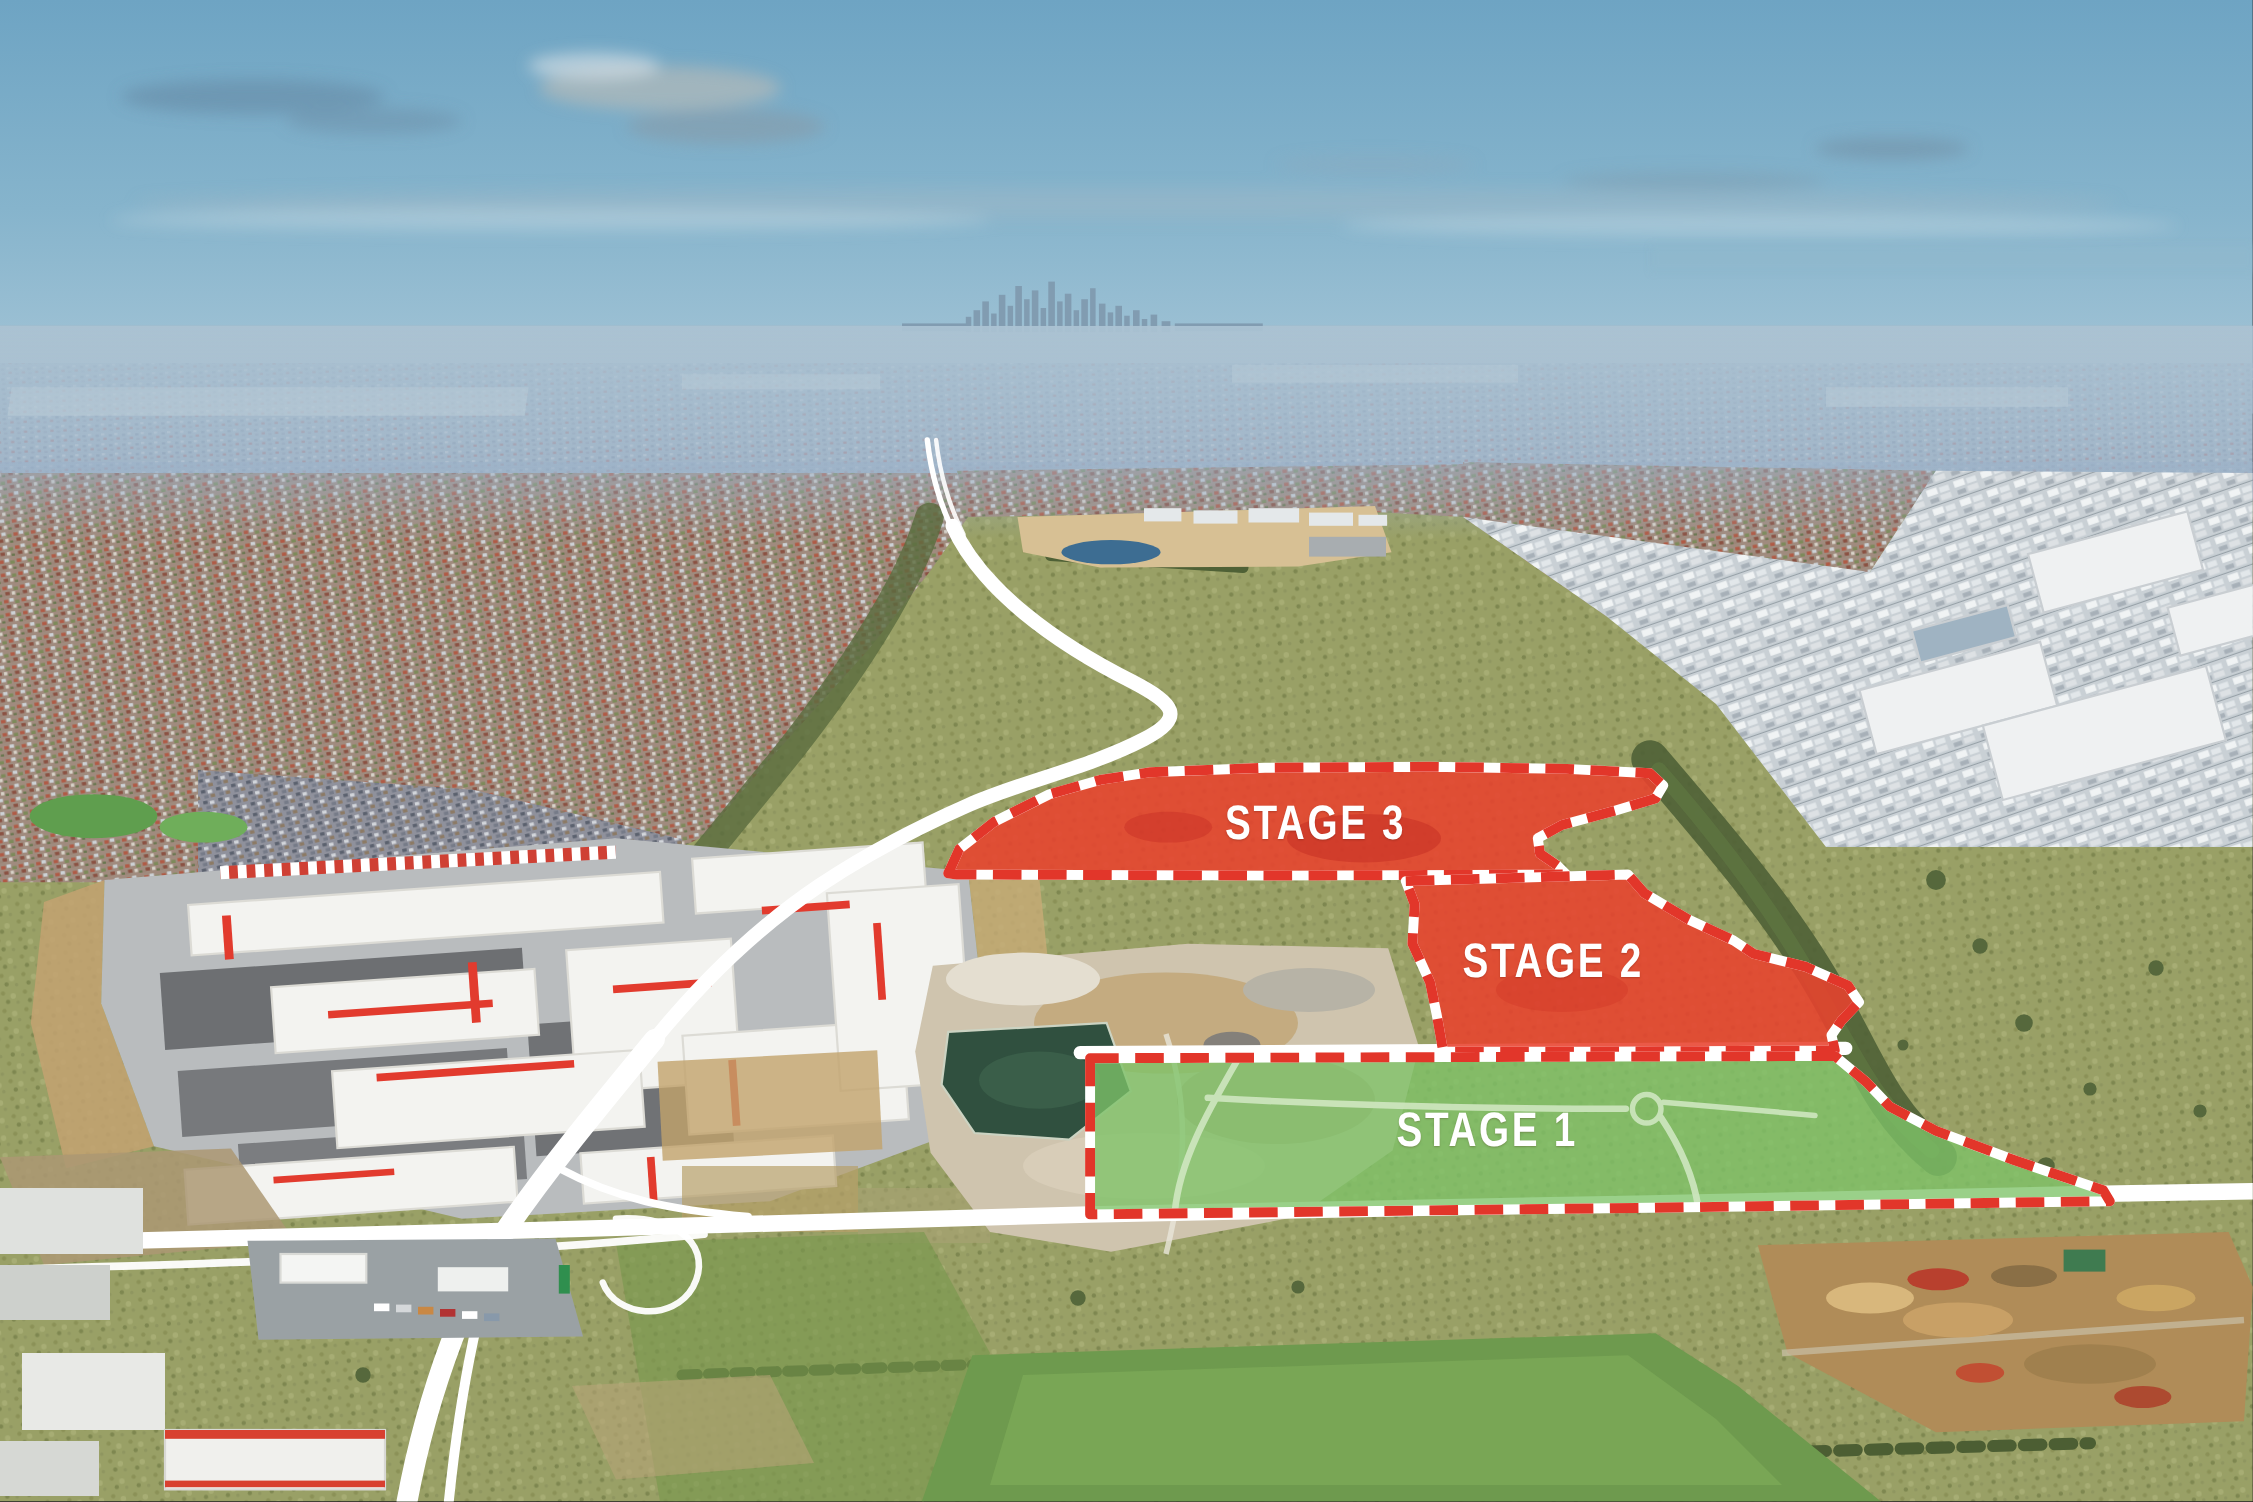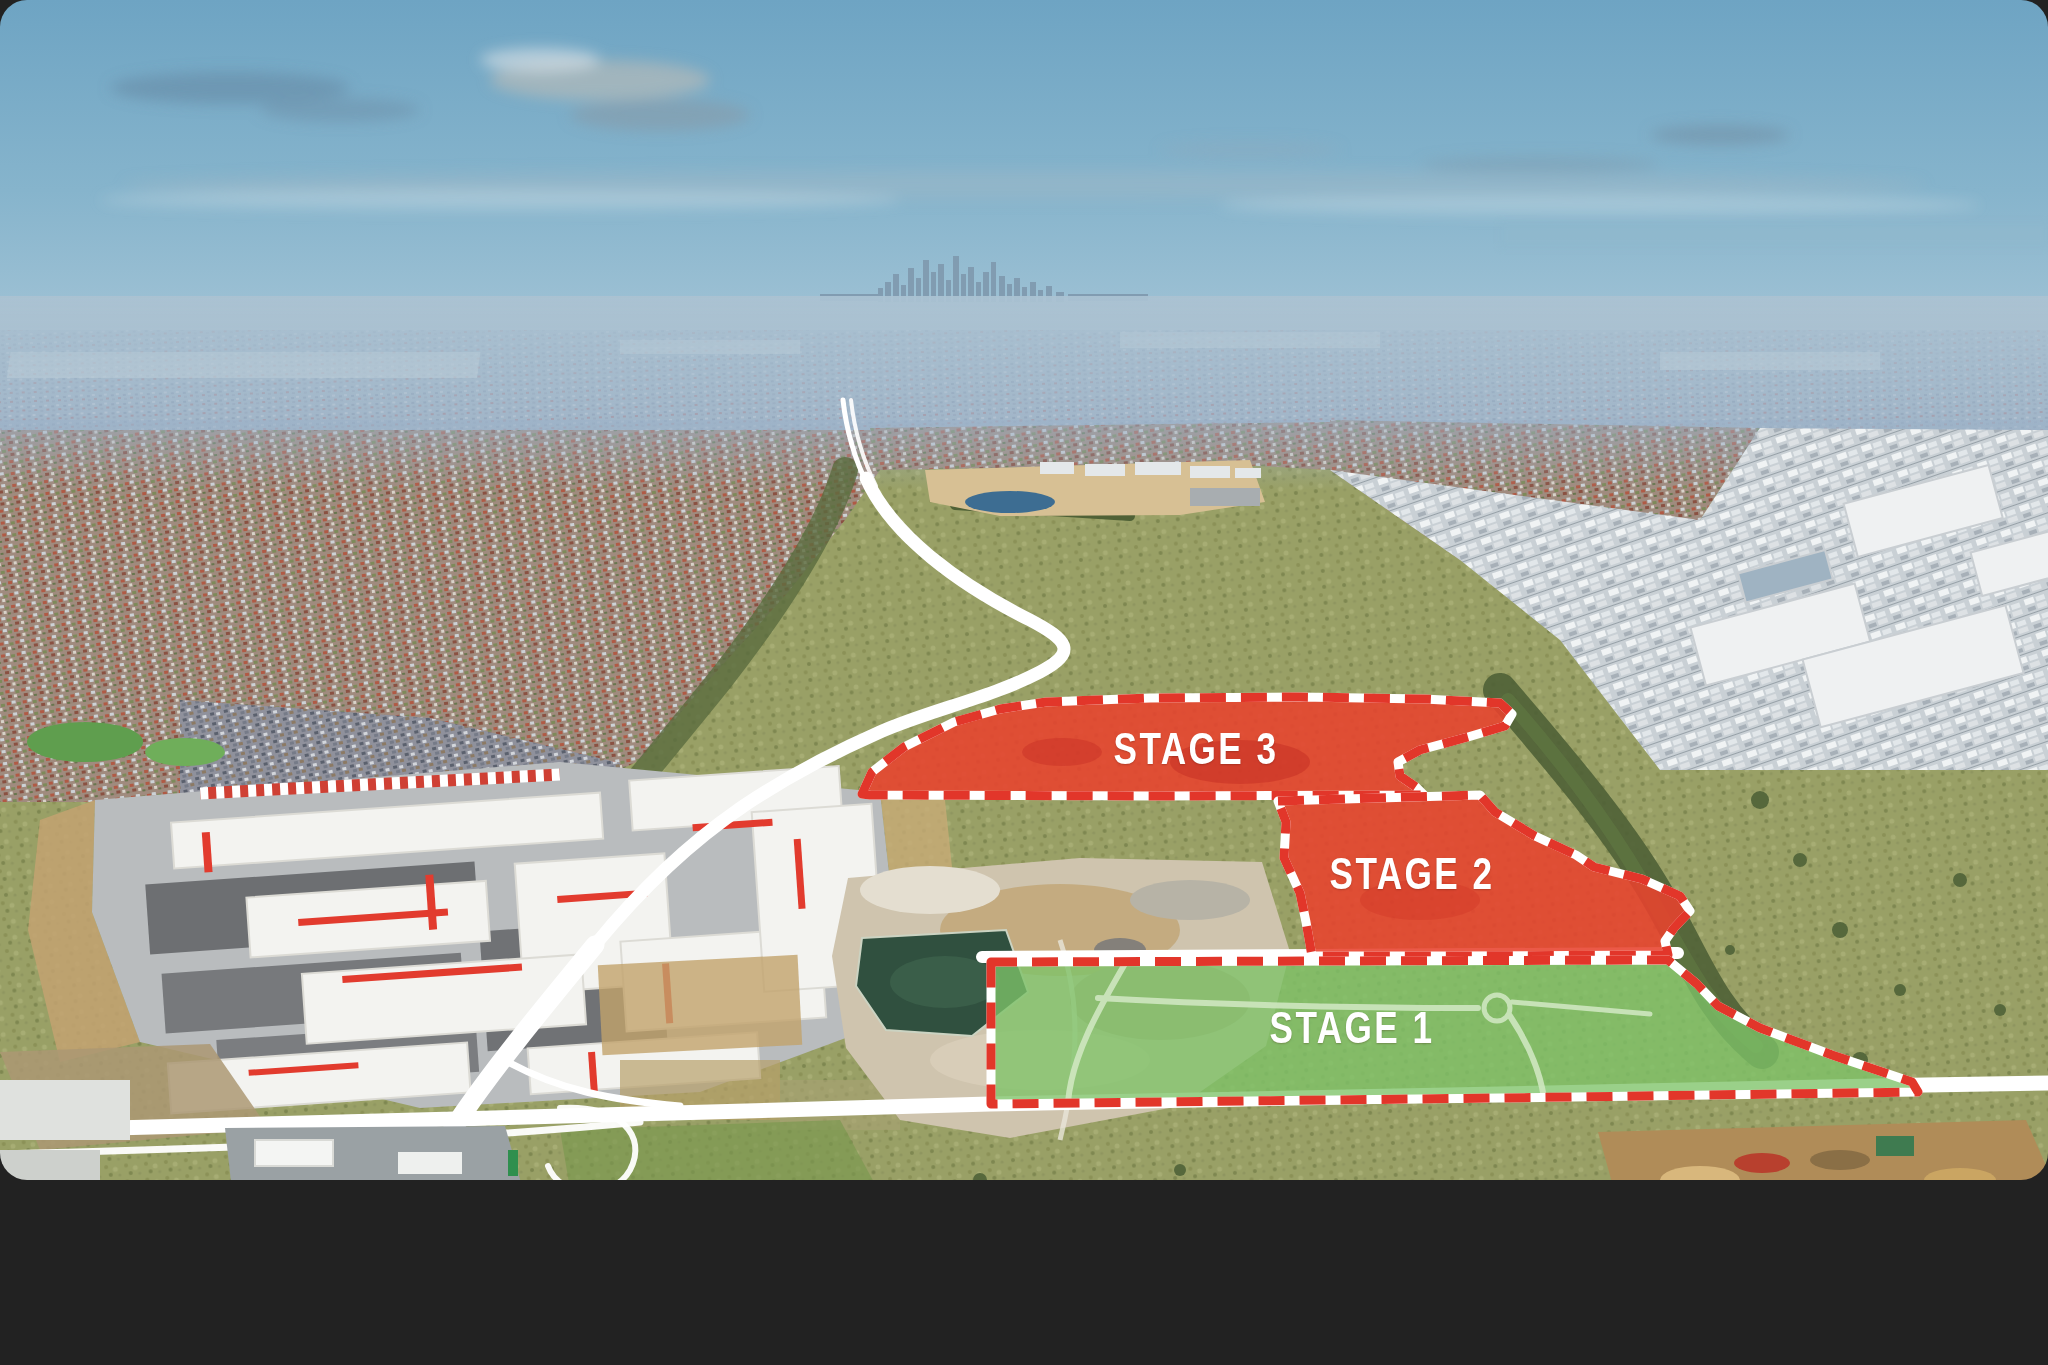--- a/index.html
+++ b/index.html
@@ -1,17 +1,17 @@
 <!DOCTYPE html>
 <html><head>
 <meta charset="utf-8">
 <style>
   html,body{margin:0;padding:0;background:#222;}
-  #scene{position:relative;width:2048px;height:1180px;overflow:hidden;
-         font-family:"Liberation Sans",sans-serif;border-radius:27px;}
+  #scene{position:relative;width:2048px;height:1365px;overflow:hidden;
+         font-family:"Liberation Sans",sans-serif;}
   #scene svg{position:absolute;left:0;top:0;display:block;}
   .stage-label{
     position:absolute;transform:translate(-50%,-50%) scaleX(.8);
     color:#fff;font-weight:800;font-size:44px;letter-spacing:3px;
     white-space:nowrap;text-shadow:0 1px 2px rgba(60,10,5,.25);
     font-family:"Liberation Sans",sans-serif;
   }
   #label-stage3{left:1196px;top:749px;}
   #label-stage2{left:1412px;top:874px;}
   #label-stage1{left:1352px;top:1028px;}

